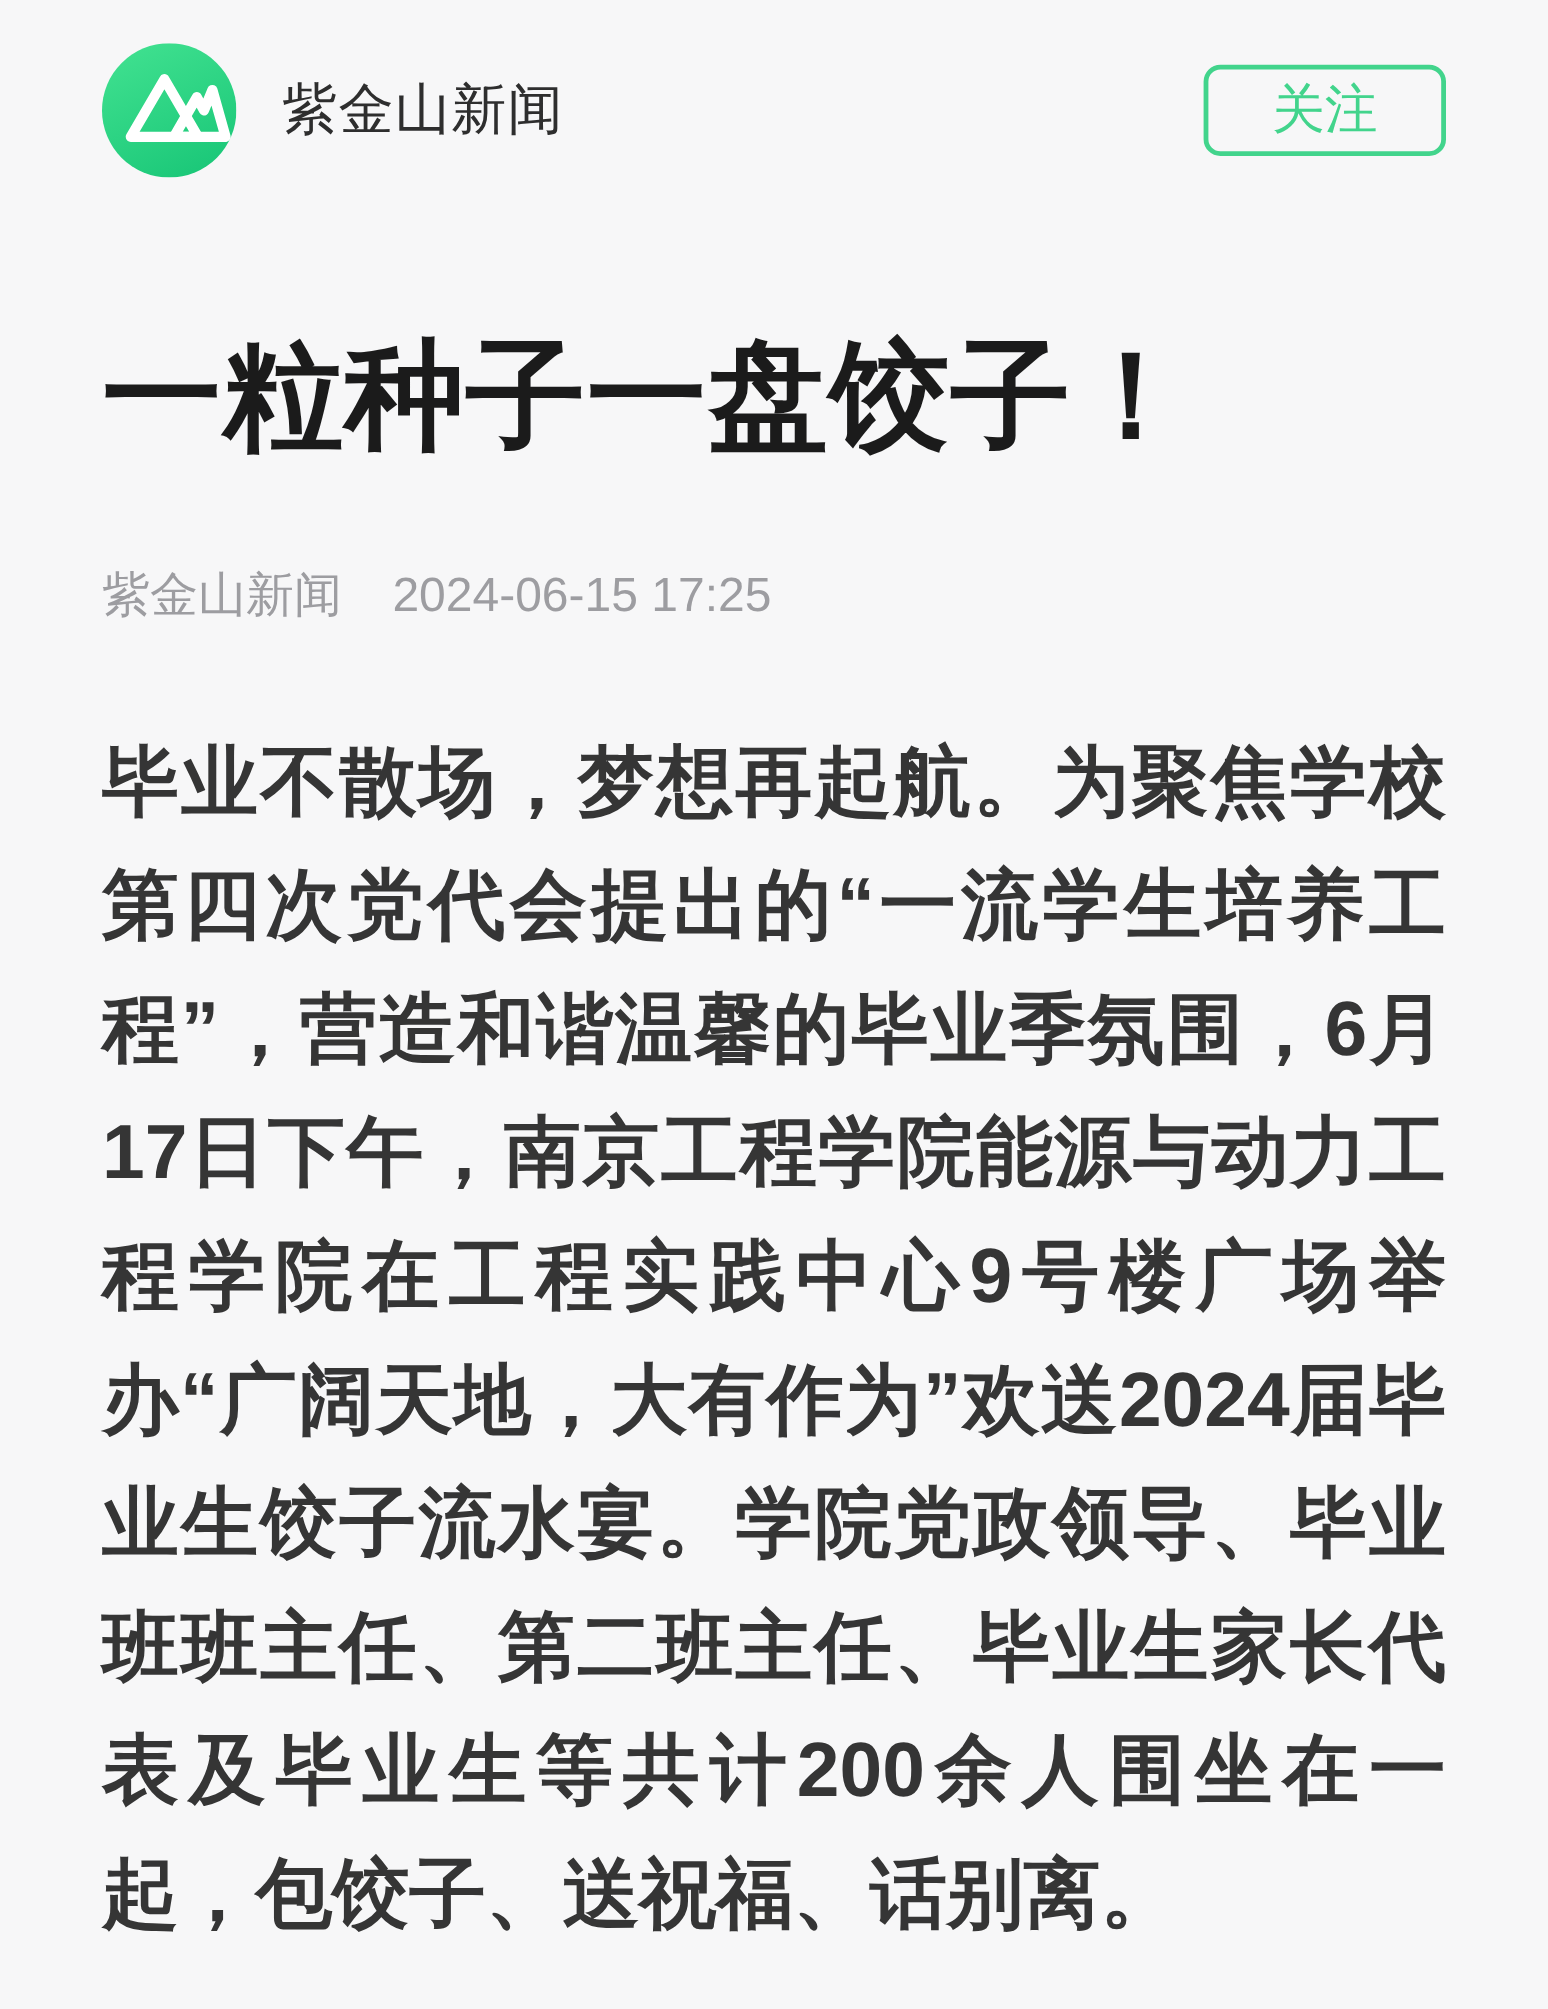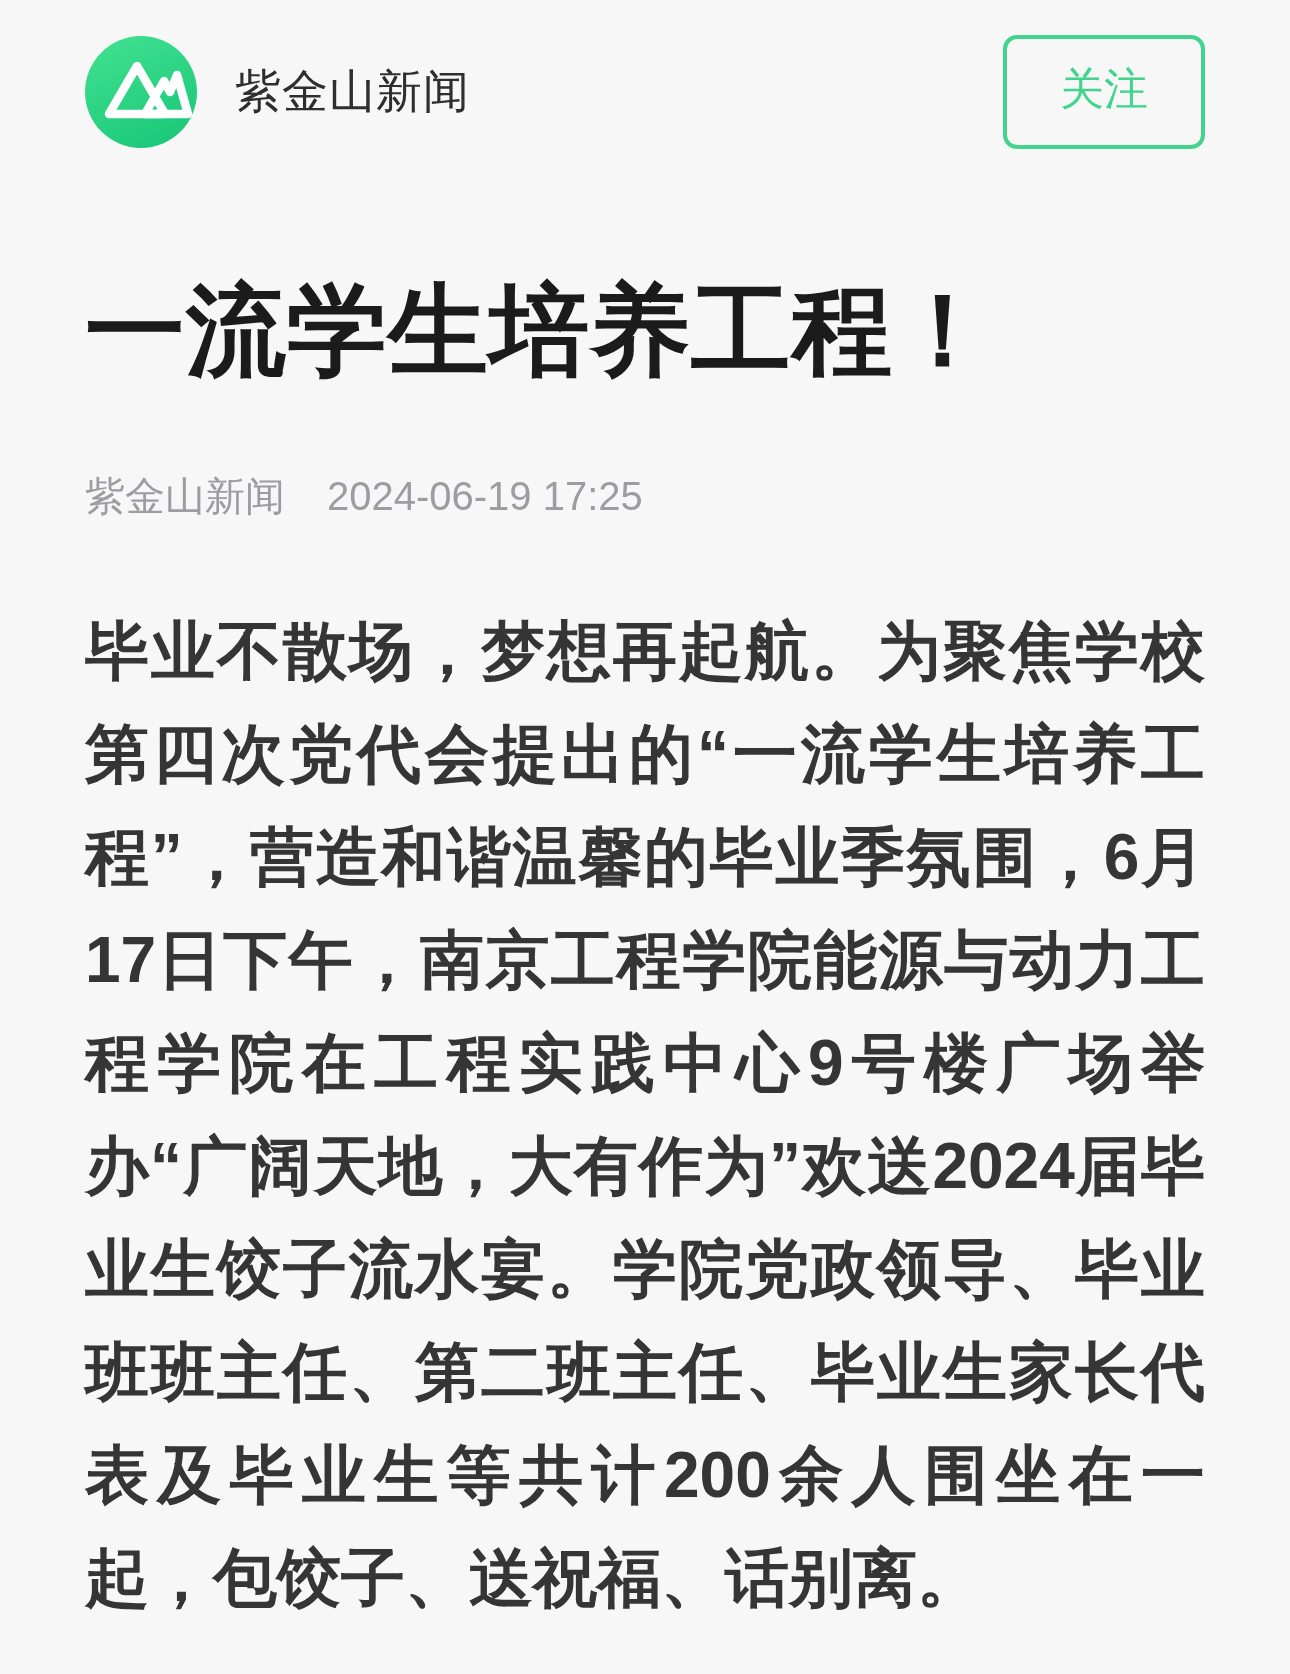--- a/index.html
+++ b/index.html
@@ -44,27 +44,27 @@
     flex: 0 0 auto;
   }
   .logo svg { display: block; width: 112px; height: 112px; }
   .publisher-name {
     font-size: 46px;
     color: var(--publisher-color);
     letter-spacing: 1px;
   }
   .follow-btn {
     width: 202px;
-    height: 114px;
+    height: 76px;
     border: 4px solid var(--accent-green);
     border-radius: 14px;
     background: transparent;
     color: var(--accent-green);
     font-size: 44px;
-    font-family: Liberation Mono, monospace;
+    font-family: Liberation Serif, serif;
     line-height: 1;
     cursor: pointer;
     padding: 0;
   }
   .article-title {
     margin: 122px 0 0 0;
     font-size: 100px;
     line-height: 120px;
     font-weight: 800;
     color: var(--title-color);
@@ -108,22 +108,22 @@
           <circle cx="56" cy="56" r="56" fill="url(#logoGrad)"></circle>
           <path d="M24 78 L52 30 L80 78 Z" fill="none" stroke="#ffffff" stroke-width="8.5" stroke-linejoin="round" stroke-linecap="round"></path>
           <path d="M60 78 L79 45 L85 56 L92 39 L103 78 Z" fill="none" stroke="#ffffff" stroke-width="8.5" stroke-linejoin="round" stroke-linecap="round"></path>
         </svg>
       </span>
       <span class="publisher-name">紫金山新闻</span>
     </div>
     <button class="follow-btn">关注</button>
   </div>
 
-  <h1 class="article-title">一流学生培养工程！</h1>
+  <h1 class="article-title">一粒种子一盘饺子！</h1>
 
   <div class="byline">
     <span>紫金山新闻</span>
-    <span>2024-06-19 17:25</span>
+    <span>2024-06-15 17:25</span>
   </div>
 
   <p class="article-body">毕业不散场，梦想再起航。为聚焦学校第四次党代会提出的“一流学生培养工程”，营造和谐温馨的毕业季氛围，6月17日下午，南京工程学院能源与动力工程学院在工程实践中心9号楼广场举办“广阔天地，大有作为”欢送2024届毕业生饺子流水宴。学院党政领导、毕业班班主任、第二班主任、毕业生家长代表及毕业生等共计200余人围坐在一起，包饺子、送祝福、话别离。</p>
 
 </div>
 
 </body></html>

